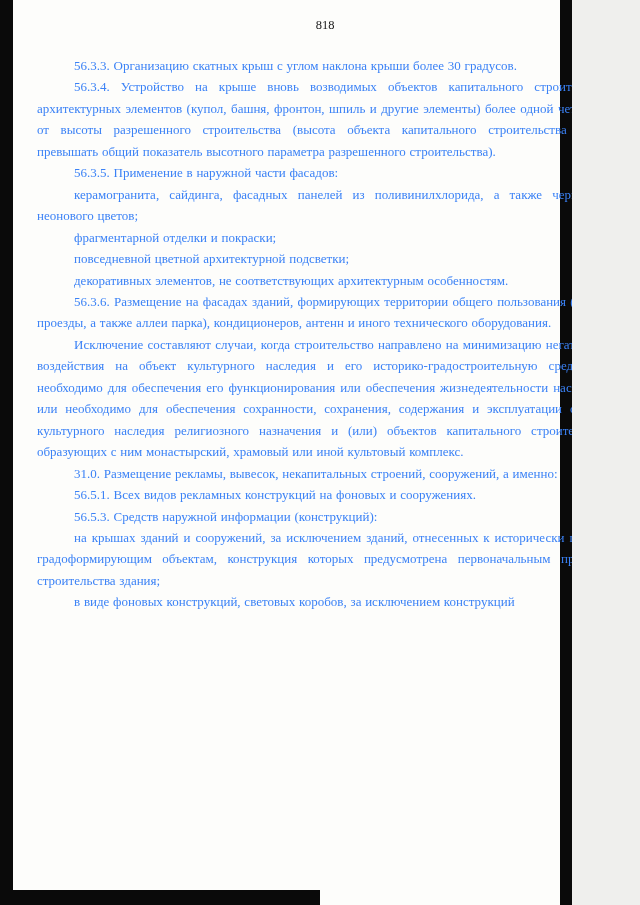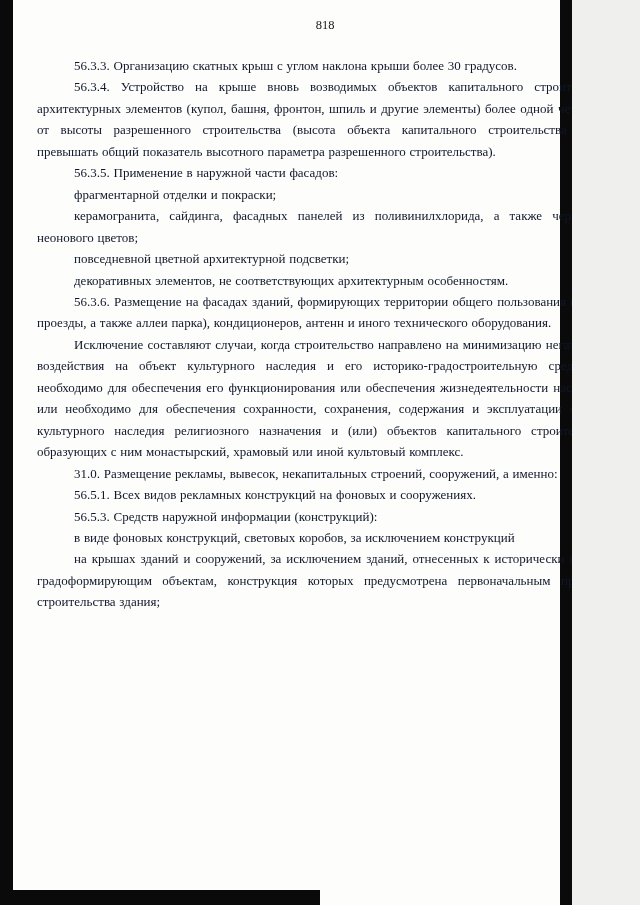--- a/index.html
+++ b/index.html
@@ -37,44 +37,44 @@
       margin: 0 0 22px 0;
       color: #1a1a1a;
     }
     .doc-body p {
       margin: 0;
       padding: 0;
       font-size: 13px;
       line-height: 21.45px;
       text-align: justify;
       text-indent: 37px;
-      color: #0f172a;
+      color: #3b82f6;
       word-spacing: 0.5px;
     }
   </style>
 </head>
 <body>
 
 <div class="scan">
   <div class="artifact artifact-left"></div>
   <div class="artifact artifact-right"></div>
   <div class="artifact artifact-bottom"></div>
 
   <div class="page">
     <div class="page-number">818</div>
     <div class="doc-body">
       <p>56.3.3. Организацию скатных крыш с углом наклона крыши более 30 градусов.</p>
       <p>56.3.4. Устройство на крыше вновь возводимых объектов капитального строительства архитектурных элементов (купол, башня, фронтон, шпиль и другие элементы) более одной четвертой от высоты разрешенного строительства (высота объекта капитального строительства может превышать общий показатель высотного параметра разрешенного строительства).</p>
       <p>56.3.5. Применение в наружной части фасадов:</p>
+      <p>керамогранита, сайдинга, фасадных панелей из поливинилхлорида, а также черного и неонового цветов;</p>
       <p>фрагментарной отделки и покраски;</p>
-      <p>керамогранита, сайдинга, фасадных панелей из поливинилхлорида, а также черного и неонового цветов;</p>
       <p>повседневной цветной архитектурной подсветки;</p>
       <p>декоративных элементов, не соответствующих архитектурным особенностям.</p>
       <p>56.3.6. Размещение на фасадах зданий, формирующих территории общего пользования (улицы, проезды, а также аллеи парка), кондиционеров, антенн и иного технического оборудования.</p>
       <p>Исключение составляют случаи, когда строительство направлено на минимизацию негативного воздействия на объект культурного наследия и его историко-градостроительную среду, или необходимо для обеспечения его функционирования или обеспечения жизнедеятельности населения, или необходимо для обеспечения сохранности, сохранения, содержания и эксплуатации объекта культурного наследия религиозного назначения и (или) объектов капитального строительства, образующих с ним монастырский, храмовый или иной культовый комплекс.</p>
       <p>31.0. Размещение рекламы, вывесок, некапитальных строений, сооружений, а именно:</p>
       <p>56.5.1. Всех видов рекламных конструкций на фоновых и сооружениях.</p>
       <p>56.5.3. Средств наружной информации (конструкций):</p>
+      <p>на крышах зданий и сооружений, за исключением зданий, отнесенных к исторически ценным градоформирующим объектам, конструкция которых предусмотрена первоначальным проектом строительства здания;</p>
       <p>в виде фоновых конструкций, световых коробов, за исключением конструкций</p>
-      <p>на крышах зданий и сооружений, за исключением зданий, отнесенных к исторически ценным градоформирующим объектам, конструкция которых предусмотрена первоначальным проектом строительства здания;</p>
     </div>
   </div>
 </div>
 
 </body></html>

